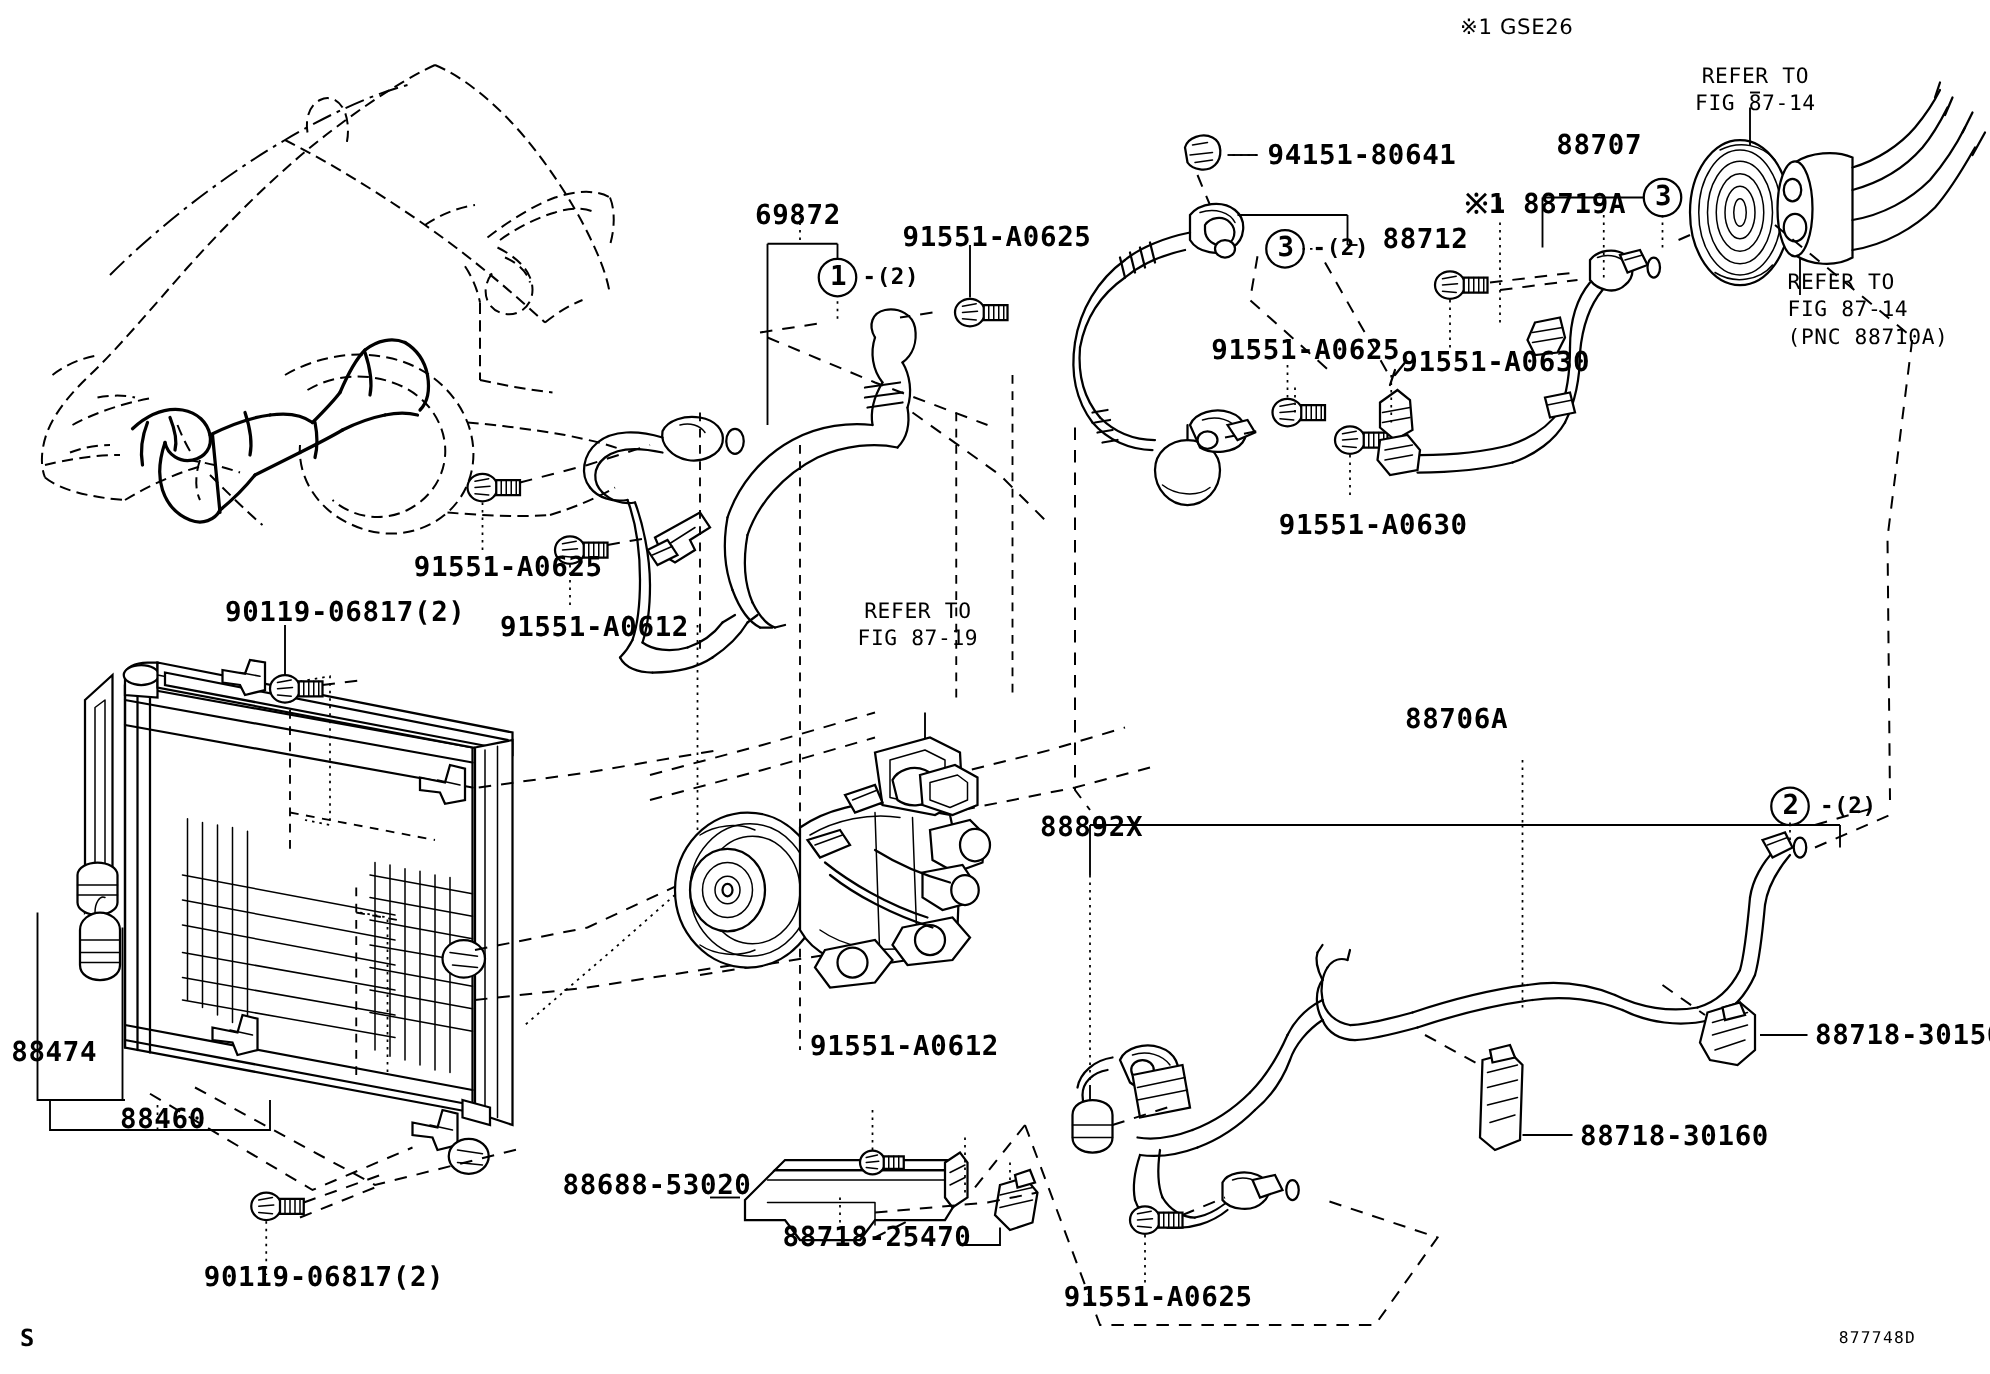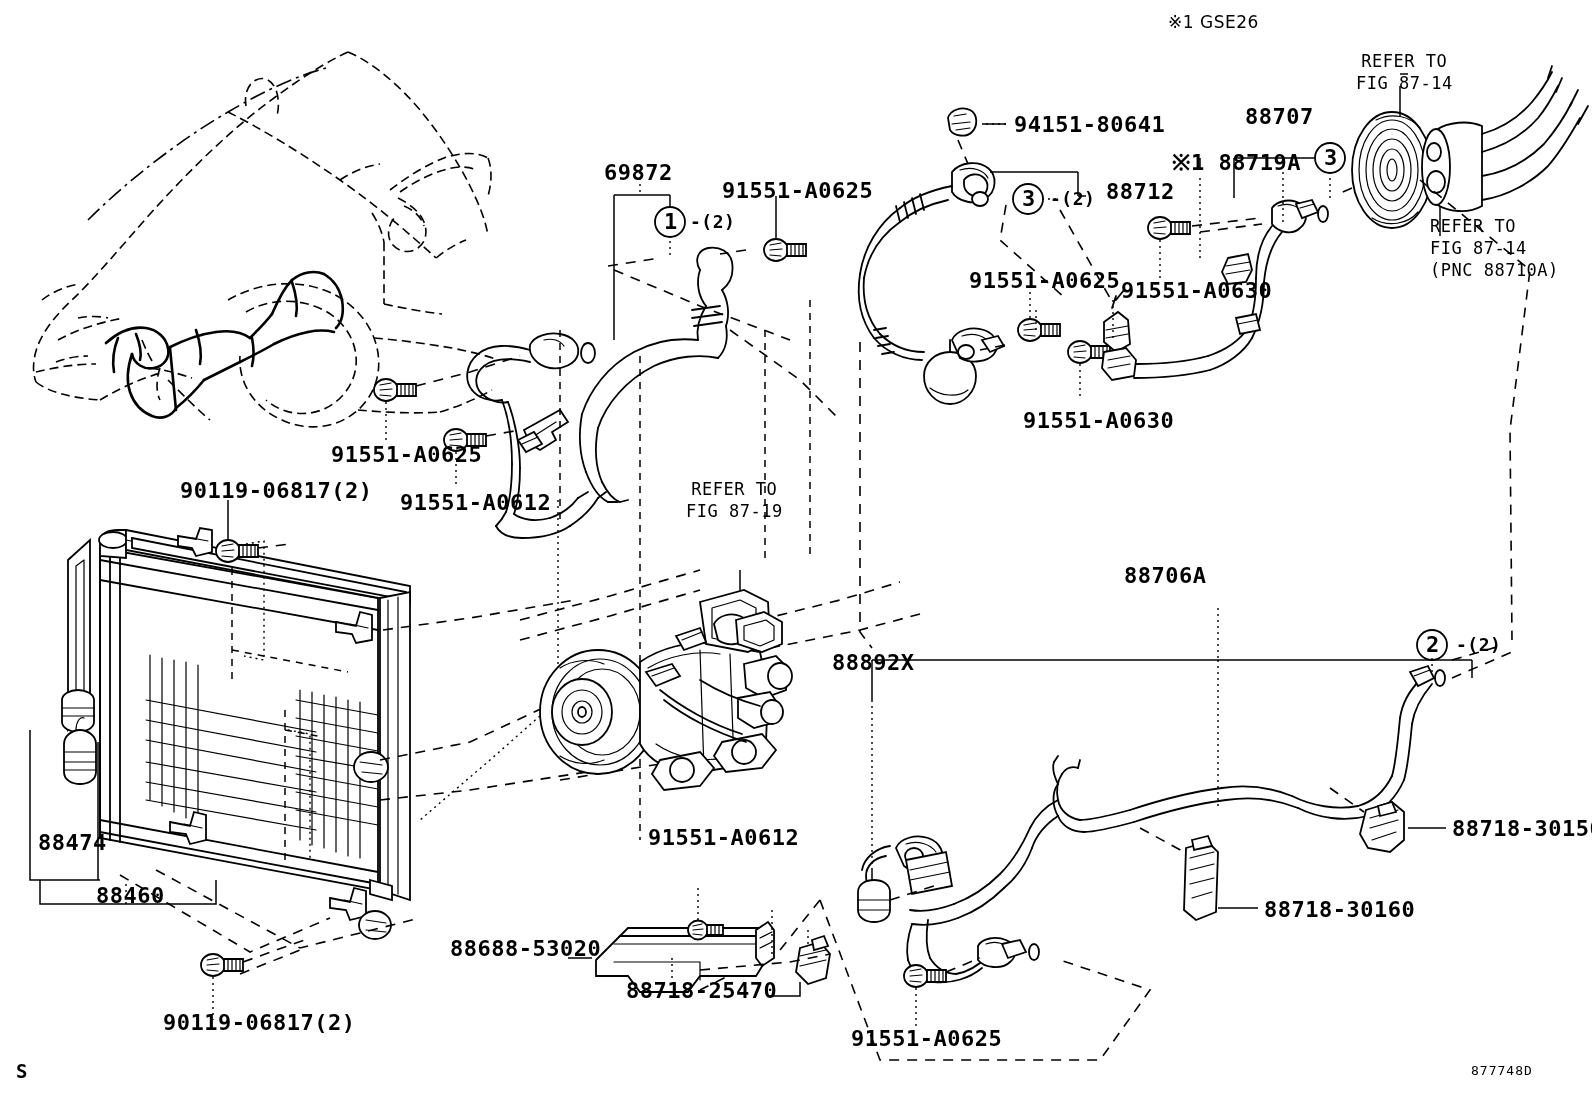--- a/index.html
+++ b/index.html
@@ -617,21 +617,21 @@
   <div class="lbl lbl-num" style="left:1172px;top:146px;">※1 88719A</div>
 
   <div class="lbl lbl-num" style="left:1086px;top:179px;margin-left:20px;">88712</div>
 
   <div class="lbl lbl-num" style="left:604px;top:160px;">69872</div>
 
   <div class="lbl lbl-num" style="left:1124px;top:563px;">88706A</div>
 
   <div class="lbl lbl-num" style="left:832px;top:650px;">88892X</div>
 
-  <div class="lbl lbl-num" style="left:38px;top:830px;text-align:right;">88474</div>
+  <div class="lbl lbl-num" style="left:9px;top:830px;text-align:right;">88474</div>
 
   <div class="lbl lbl-num" style="left:96px;top:883px;">88460</div>
 
   <div class="lbl lbl-num" style="left:450px;top:936px;">88688-53020</div>
 
   <div class="lbl lbl-num" style="left:626px;top:978px;">88718-25470</div>
 
   <div class="lbl lbl-num" style="left:1452px;top:816px;">88718-30150</div>
 
   <div class="lbl lbl-num" style="left:1264px;top:897px;text-align:center;">88718-30160</div>

